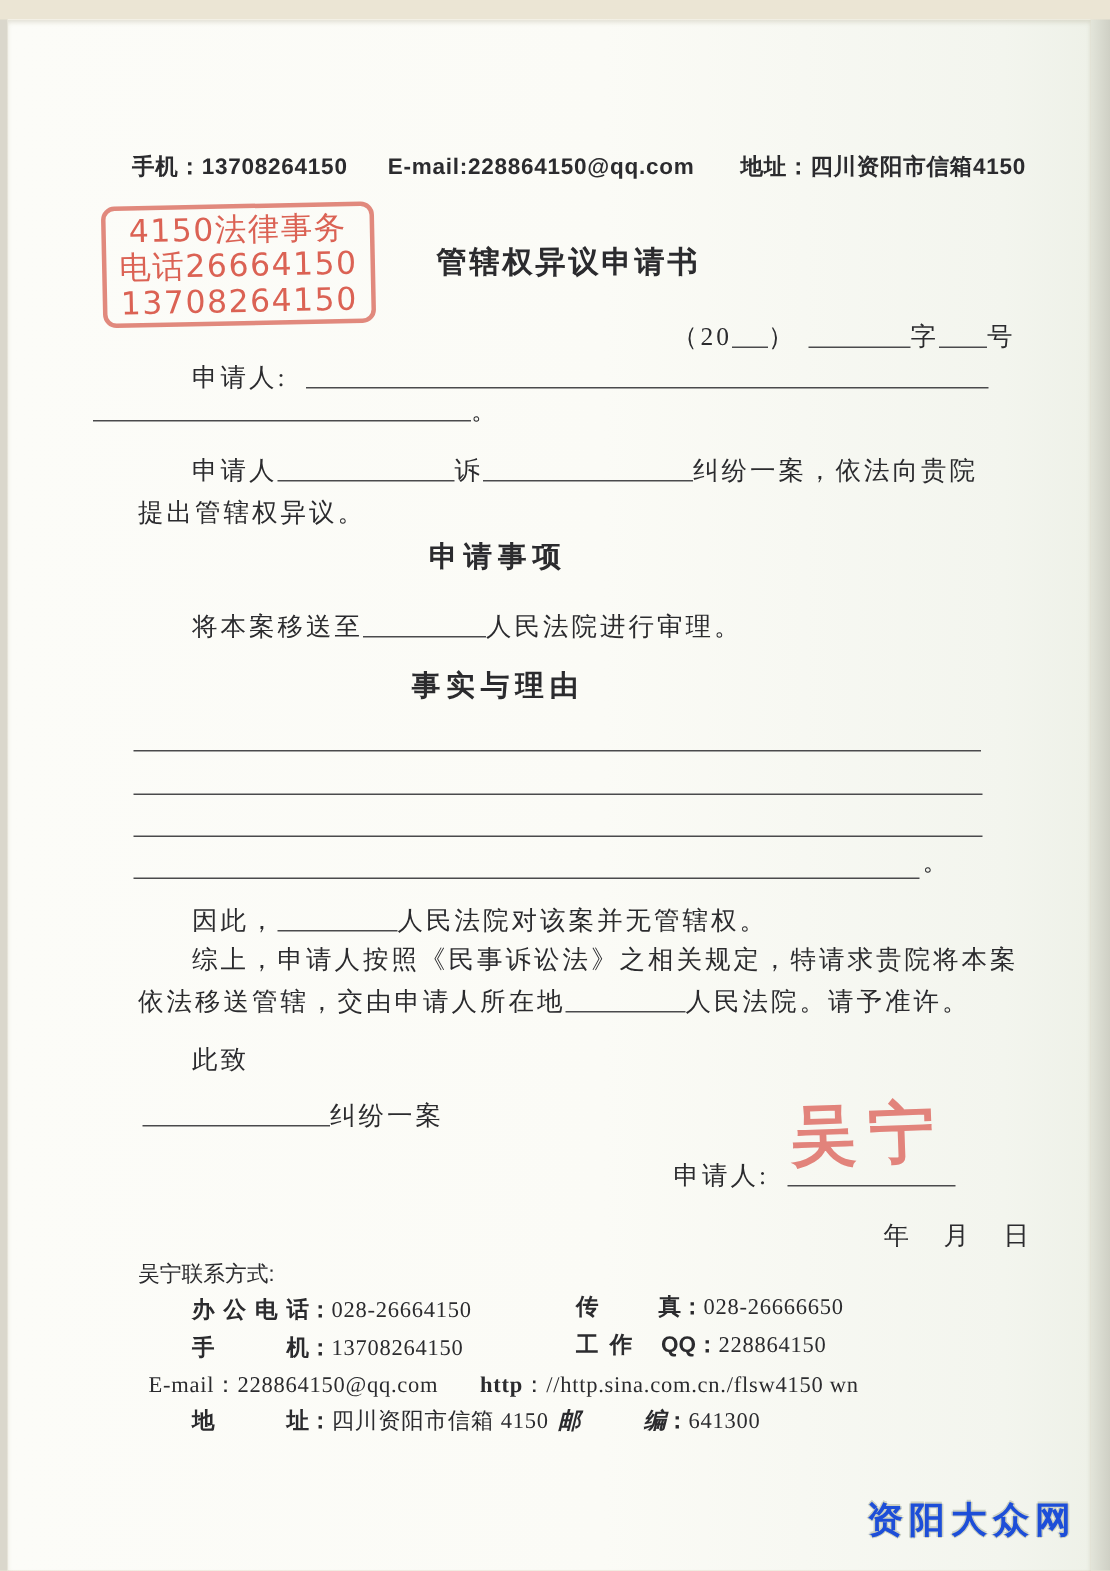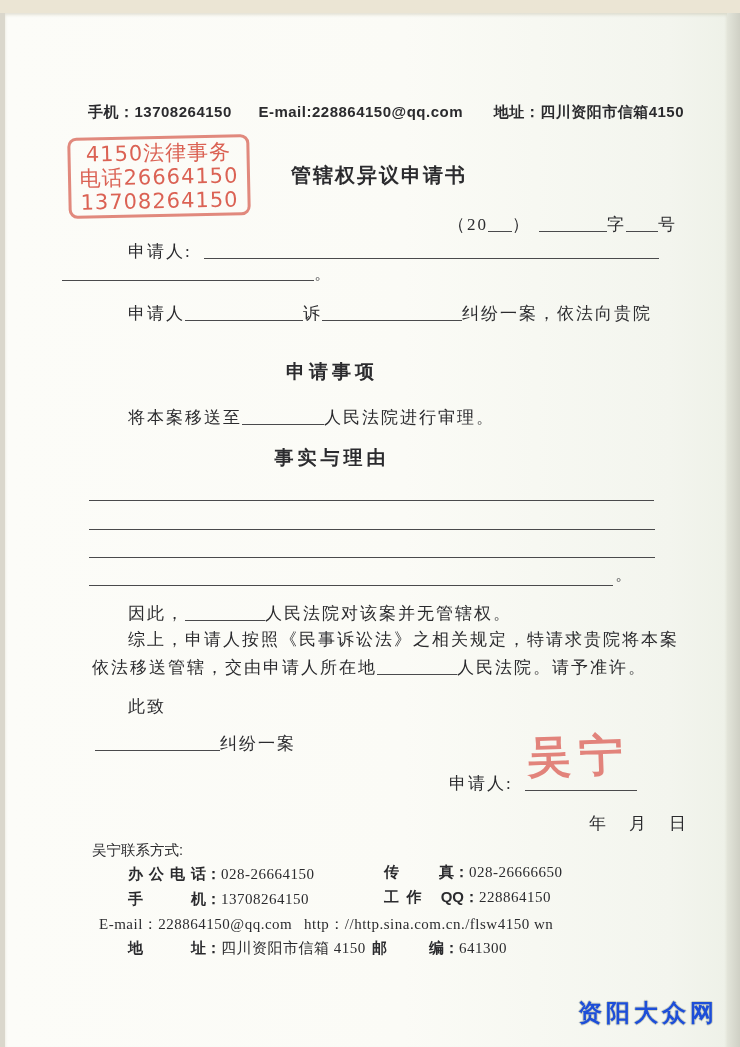--- a/index.html
+++ b/index.html
@@ -68,20 +68,21 @@
     <span>申请人:</span>
     <span class="b" style="width:455px;margin-left:6px;"></span>
   </div>
   <div class="row" style="left:62px;top:262px;">
     <span class="b" style="width:252px;"></span><span>。</span>
   </div>
 
   <div class="row" style="left:128px;top:302px;">
     <span>申请人</span><span class="b" style="width:118px;"></span><span>诉</span><span class="b" style="width:140px;"></span><span>纠纷一案，依法向贵院</span>
   </div>
+  <div class="row" style="left:92px;top:330px;">提出管辖权异议。</div>
 
   <div class="row heading center" style="top:360px;">申请事项</div>
 
   <div class="row" style="left:128px;top:406px;">
     <span>将本案移送至</span><span class="b" style="width:82px;"></span><span>人民法院进行审理。</span>
   </div>
 
   <div class="row heading center" style="top:446px;">事实与理由</div>
 
   <div class="rule" style="left:89px;top:500px;width:565px;"></div>
@@ -122,25 +123,25 @@
 
   <div class="row f" style="left:128px;top:887px;">
     <span class="flabel" style="width:78px;">手机</span><span class="flabel">：</span><span class="fval">13708264150</span>
   </div>
   <div class="row f" style="left:384px;top:885px;">
     <span class="flabel" style="width:80px;">工作 QQ</span><span class="flabel">：</span><span class="fval">228864150</span>
   </div>
 
   <div class="row f" style="left:99px;top:912px;">
     <span class="fval">E-mail</span><span class="fval">：</span><span class="fval">228864150@qq.com</span>
-    <span class="fval" style="margin-left:8px;">http</span><span class="fval">：</span><span class="fval">//http.sina.com.cn./flsw4150 wn</span>
+    <span class="fval" style="margin-left:24px;font-weight:bold;">http</span><span class="fval">：</span><span class="fval">//http.sina.com.cn./flsw4150 wn</span>
   </div>
 
   <div class="row f" style="left:128px;top:936px;">
     <span class="flabel" style="width:78px;">地址</span><span class="flabel">：</span><span class="fval">四川资阳市信箱 4150</span>
   </div>
   <div class="row f" style="left:372px;top:936px;">
-    <span class="flabel" style="width:72px;">邮编</span><span class="flabel">：</span><span class="fval">641300</span>
+    <span class="flabel" style="width:72px;font-style:italic;">邮编</span><span class="flabel">：</span><span class="fval">641300</span>
   </div>
 
   <div class="watermark">资阳大众网</div>
 
 </div>
 
 </body></html>

